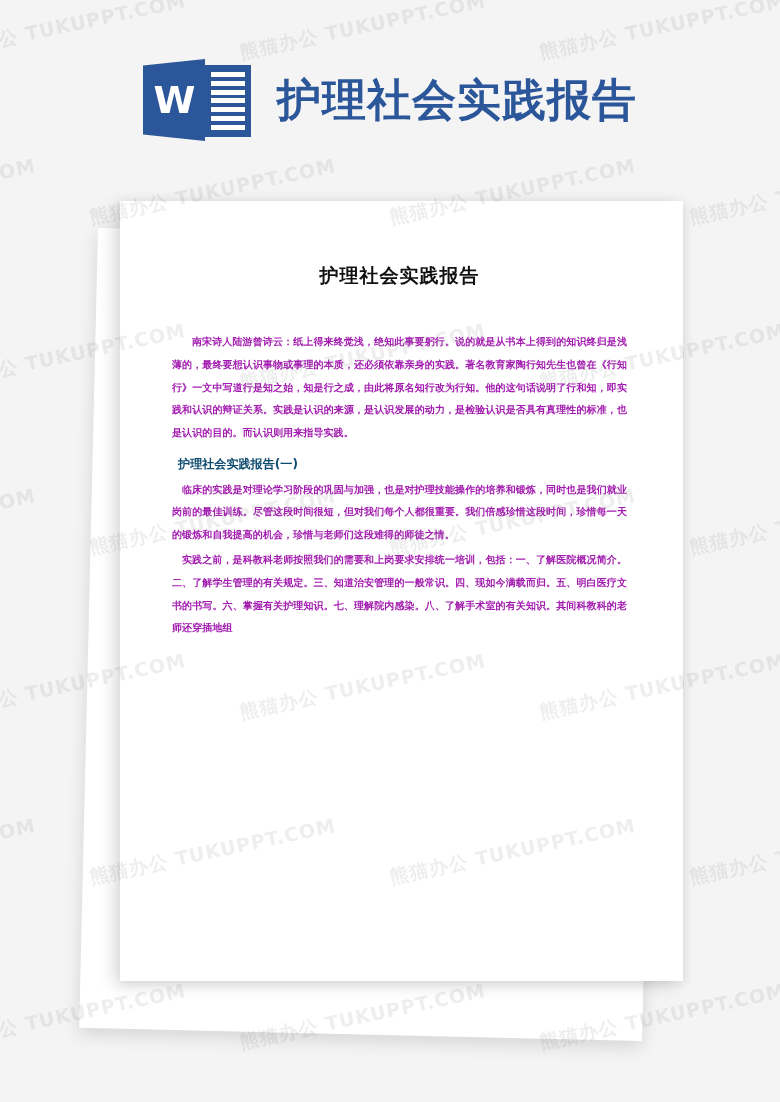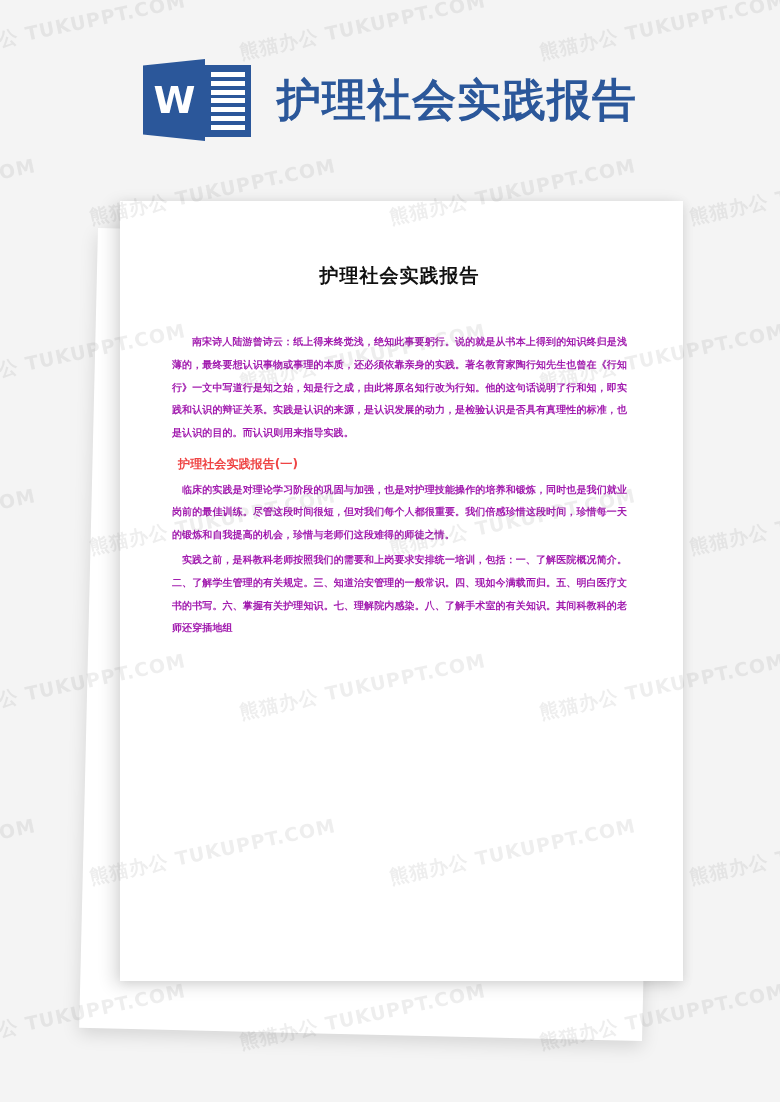--- a/index.html
+++ b/index.html
@@ -169,21 +169,21 @@
     letter-spacing: 0.1px;
   }
   .doc-para.indent { text-indent: 2em; }
   .doc-para.indent-1 { text-indent: 1em; }
   .doc-para.gap { margin-bottom: 6px; }
 
   .subtitle-line {
     font-family: "DejaVu Sans", sans-serif;
     font-size: 12.1px;
     font-weight: 600;
-    color: #ef4444;
+    color: #0c4a6e;
     line-height: 2.28;
     text-indent: 0.5em;
   }
 </style>
 </head>
 <body>
 
 <div class="page-stack">
 
   <div class="page-back"></div>

